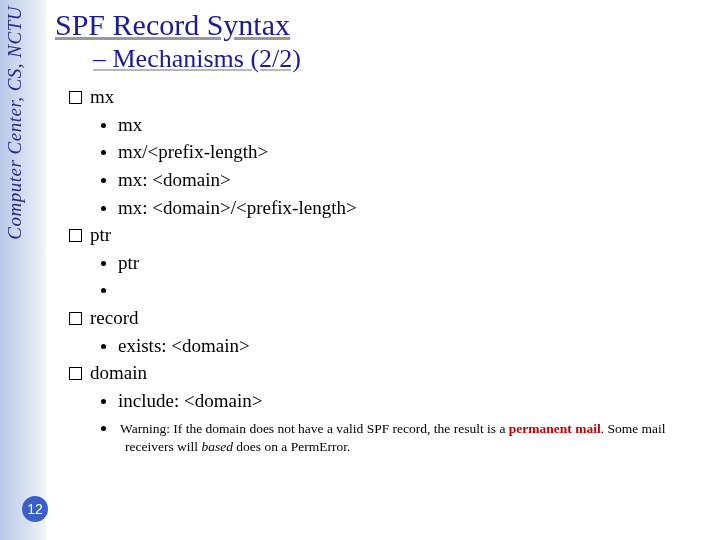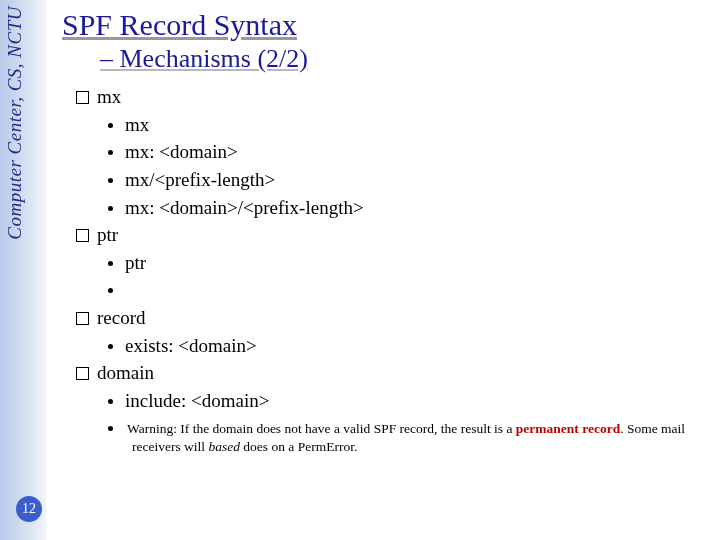--- a/index.html
+++ b/index.html
@@ -29,36 +29,36 @@
     font-size: 19px;
     color: #2a2a8a;
     writing-mode: vertical-rl;
     text-orientation: sideways;
     transform: rotate(180deg);
     letter-spacing: 0.5px;
     white-space: nowrap;
   }
   .page-num {
     position: absolute;
-    left: 16px;
+    left: 22px;
     bottom: 18px;
     width: 26px;
     height: 26px;
     background: #3a5fcd;
     border-radius: 50%;
     color: #fff;
-    font-family: Liberation Serif, serif;
+    font-family: Liberation Sans, sans-serif;
     font-size: 14px;
     display: flex;
     align-items: center;
     justify-content: center;
   }
   .content {
     position: absolute;
-    left: 62px;
+    left: 55px;
     top: 8px;
     right: 20px;
   }
   .title {
     font-size: 30px;
     color: #1a1a9a;
     text-decoration: underline;
     text-decoration-color: #999;
     margin: 0 0 2px 0;
     font-weight: normal;
@@ -116,31 +116,31 @@
 
 <div class="page-num">12</div>
 
 <div class="content">
   <h1 class="title">SPF Record Syntax</h1>
   <h2 class="subtitle">– Mechanisms (2/2)</h2>
 
   <div class="body">
     <div class="lvl1"><span class="sq"></span><span>mx</span></div>
     <div class="lvl2"><span class="dot"></span><span>mx</span></div>
+    <div class="lvl2"><span class="dot"></span><span>mx/&lt;prefix-length&gt;</span></div>
     <div class="lvl2"><span class="dot"></span><span>mx: &lt;domain&gt;</span></div>
-    <div class="lvl2"><span class="dot"></span><span>mx/&lt;prefix-length&gt;</span></div>
     <div class="lvl2"><span class="dot"></span><span>mx: &lt;domain&gt;/&lt;prefix-length&gt;</span></div>
 
     <div class="lvl1"><span class="sq"></span><span>ptr</span></div>
     <div class="lvl2"><span class="dot"></span><span>ptr</span></div>
     <div class="lvl2"><span class="dot"></span></div>
 
     <div class="lvl1"><span class="sq"></span><span>record</span></div>
     <div class="lvl2"><span class="dot"></span><span>exists: &lt;domain&gt;</span></div>
 
     <div class="lvl1"><span class="sq"></span><span>domain</span></div>
     <div class="lvl2"><span class="dot"></span><span>include: &lt;domain&gt;</span></div>
 
     <div class="warning">
-      <span class="dot"></span><span>Warning: If the domain does not have a valid SPF record, the result is a </span><span class="hl1">permanent record</span><span>. Some mail receivers will </span><span class="hl2">based</span><span> does on a </span><span class="hl3">PermError</span><span>.</span>
+      <span class="dot"></span><span>Warning: If the domain does not have a valid SPF record, the result is a </span><span class="hl1">permanent mail</span><span>. Some mail receivers will </span><span class="hl2">based</span><span> does on a </span><span class="hl3">PermError</span><span>.</span>
     </div>
   </div>
 </div>
 
 </body></html>

